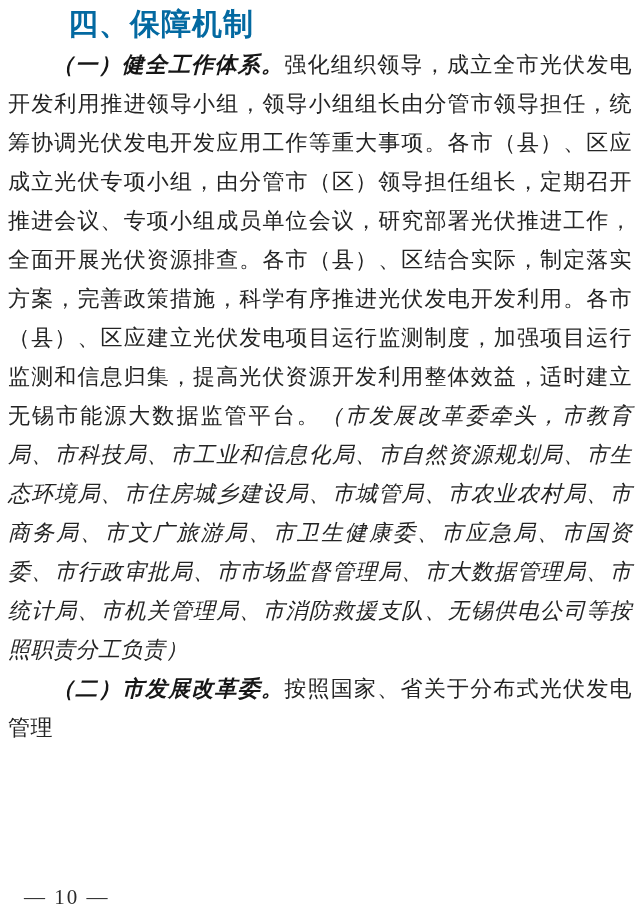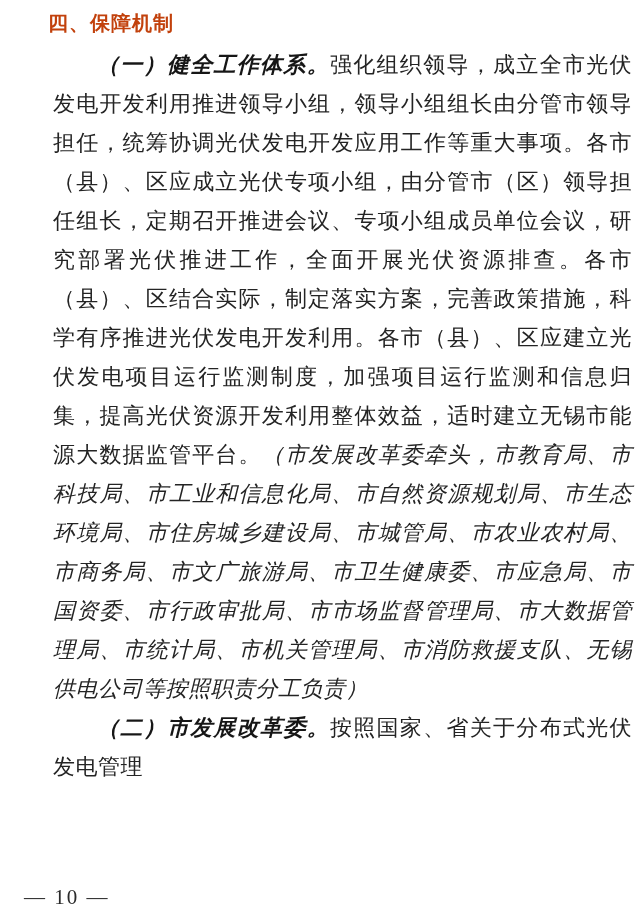--- a/index.html
+++ b/index.html
@@ -24,29 +24,28 @@
   .doc-text {
     font-size: 22px;
     line-height: 39px;
     text-align: justify;
     text-justify: inter-character;
     letter-spacing: 0.5px;
     margin: 0;
   }
   .para-indent {
     text-indent: 2em;
-    margin-left: 45px;
   }
   .doc-heading {
     font-family: "Liberation Sans", sans-serif;
     font-weight: bold;
-    font-size: 20px;
+    font-size: 30px;
     line-height: 43px;
     letter-spacing: 1px;
-    color: #c2410c;
+    color: #0369a1;
     margin: 0;
     text-indent: 2em;
   }
   .run-body {
     font-style: normal;
     font-weight: normal;
   }
   .run-kai {
     
     font-style: italic;

